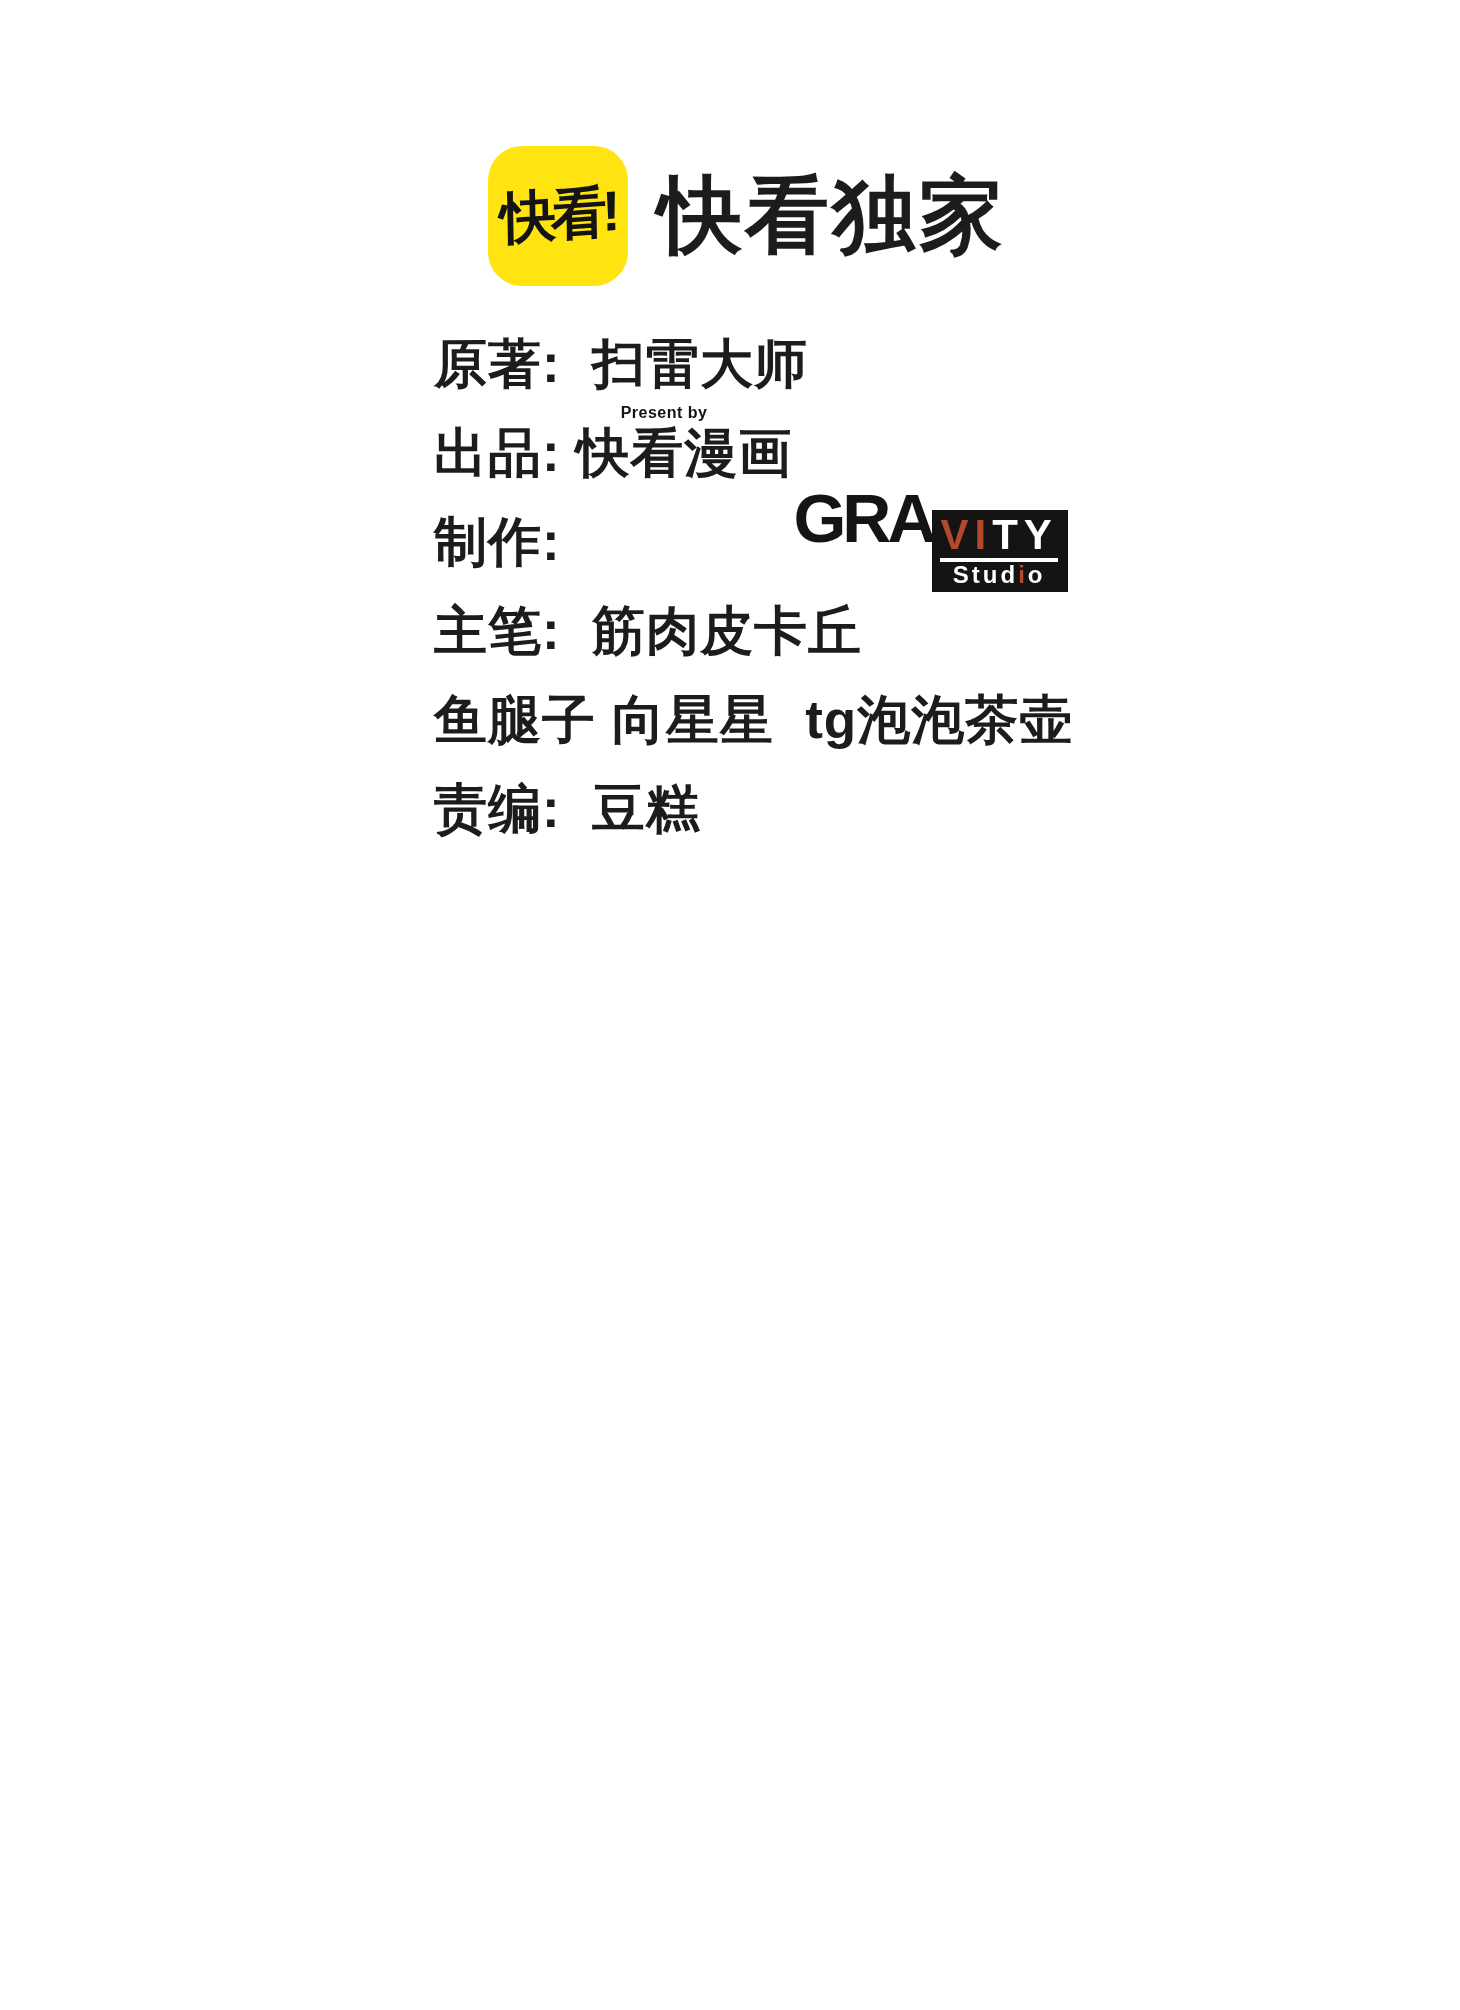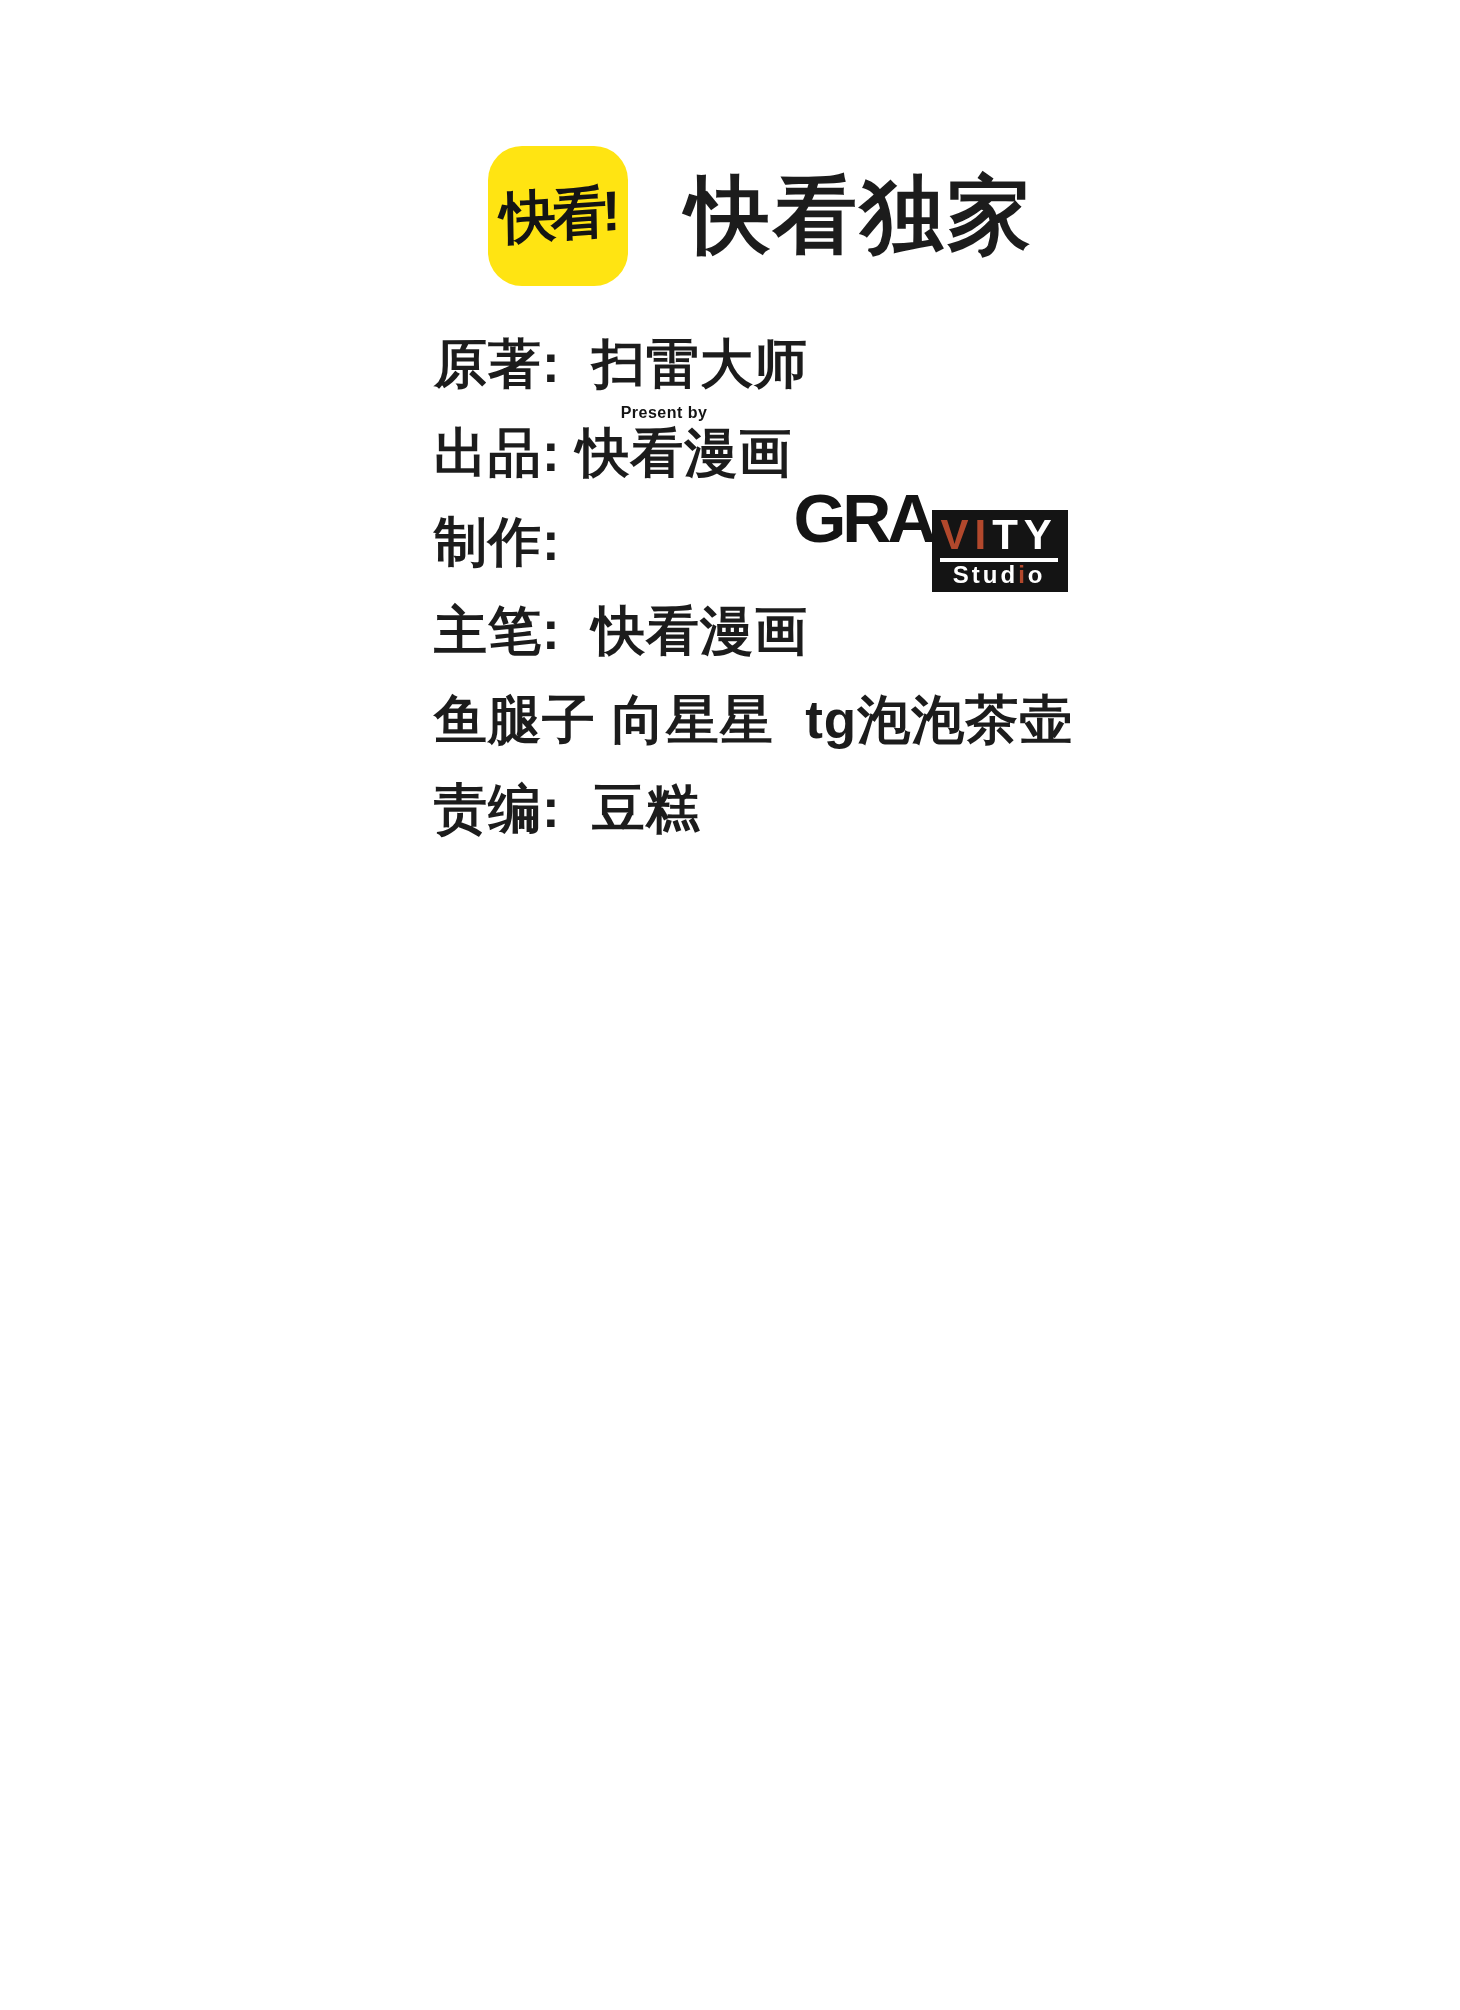--- a/index.html
+++ b/index.html
@@ -41,21 +41,20 @@
     letter-spacing: -5px;
     transform: rotate(-4deg) skewX(-3deg);
     white-space: nowrap;
   }
   .header-title {
     font-size: 84px;
     font-weight: 800;
     color: #1c1c1c;
     letter-spacing: 3px;
     white-space: nowrap;
-    margin-left: 28px;
   }
   
   .credits {
     position: absolute;
     left: 434px;
     top: 320px;
   }
   .credit-line {
     height: 89px;
     display: flex;
@@ -171,21 +170,21 @@
               <span style="color:#FFFFFF">d</span>
               <span style="color:#B2482C">i</span>
               <span style="color:#FFFFFF">o</span>
             </div>
           </div>
         </div>
       </div>
     </div>
 
 
-    <div class="credit-line">主笔:  快看漫画</div>
+    <div class="credit-line">主笔:  筋肉皮卡丘</div>
 
 
 
     <div class="credit-line">鱼腿子 向星星  tg泡泡茶壶</div>
 
 
     <div class="credit-line">责编:  豆糕</div>
 
   </div>
 </div>

